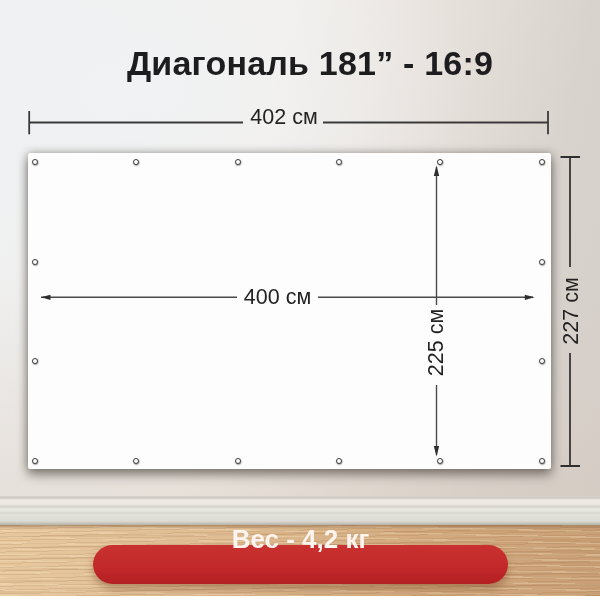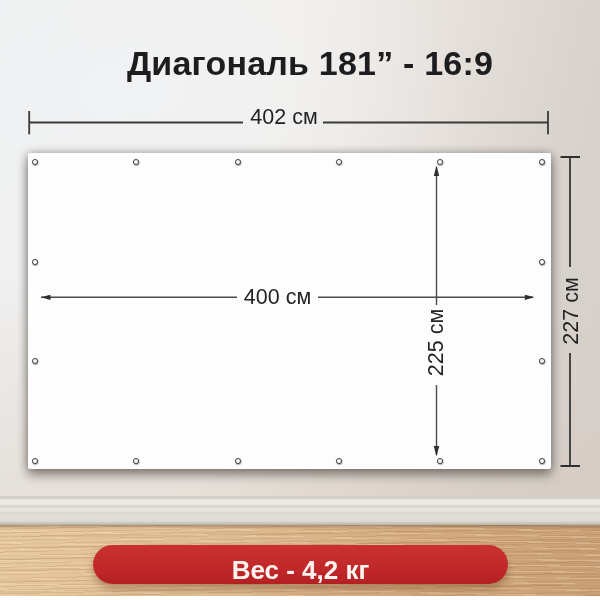--- a/index.html
+++ b/index.html
@@ -105,16 +105,16 @@
       <text x="277.5" y="304" text-anchor="middle">400 см</text>
       <text transform="translate(442.5,342.5) rotate(-90)" text-anchor="middle">225 см</text>
       <text transform="translate(578,311) rotate(-90)" text-anchor="middle">227 см</text>
     </g>
   </svg>
 
   <div class="abs" style="left:93px;top:545px;width:415px;height:38.5px;border-radius:19.5px;
     background:linear-gradient(#c93130 0%,#c2282a 60%,#b22023 100%);
     box-shadow:0 5px 8px rgba(120,70,40,0.45);"></div>
 
-  <div class="abs" style="left:93px;top:551px;width:415px;height:38.5px;text-align:center;line-height:38px;
+  <div class="abs" style="left:93px;top:520px;width:415px;height:38.5px;text-align:center;line-height:38px;
     font-size:26px;font-weight:bold;color:#fdf4ef;">Вес - 4,2 кг</div>
 
 </div>
 
 </body></html>

